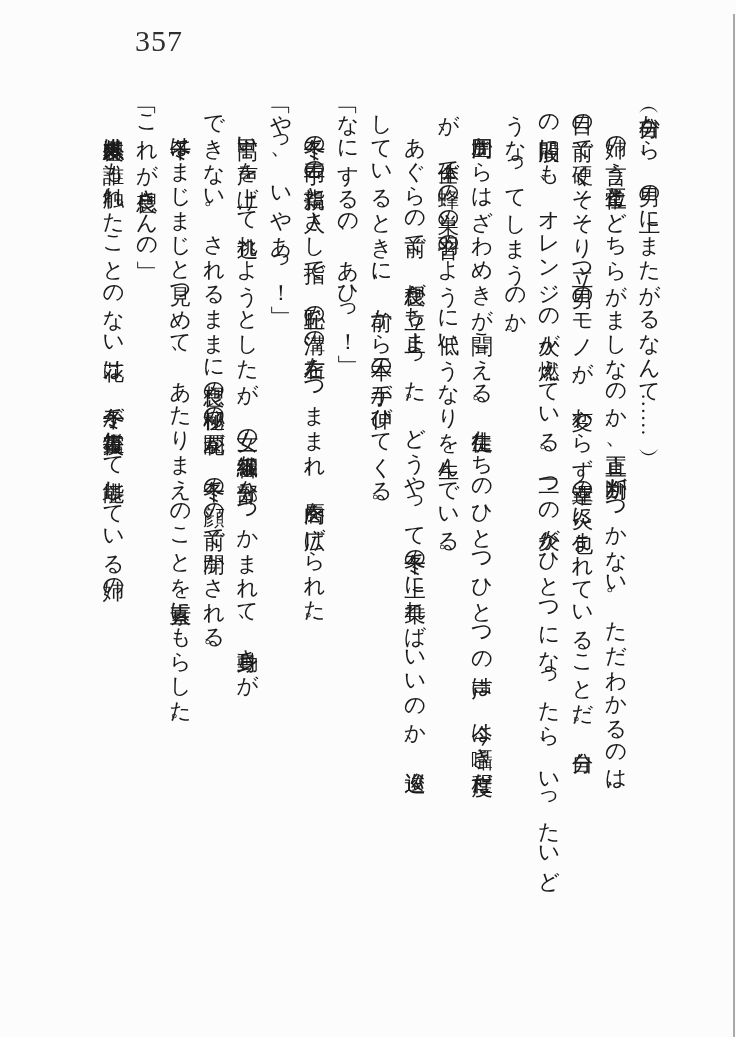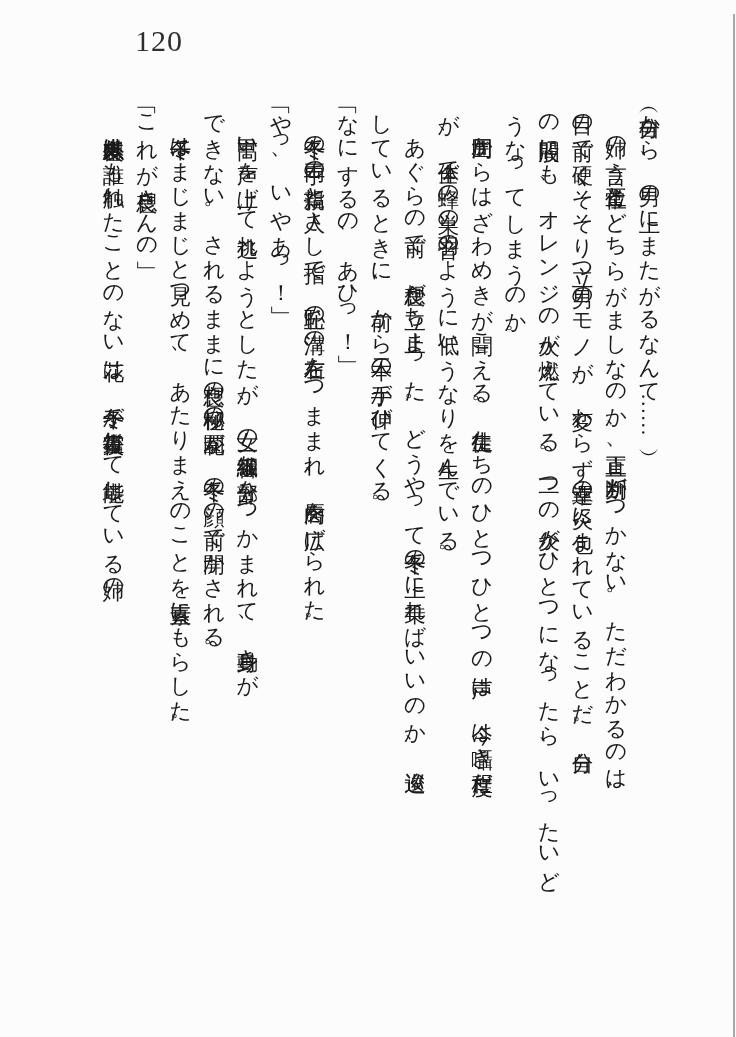--- a/index.html
+++ b/index.html
@@ -52,21 +52,21 @@
     bottom: 0;
     right: 1px;
     width: 2px;
     background: #a9a9a9;
   }
 </style>
 </head>
 <body>
 
 <div class="page">
-  <div class="page-number">120</div>
+  <div class="page-number">357</div>
 
   <div class="text-block">
       <p class="line">（自分から、男の上にまたがるなんて……）</p>
       <p class="line indent">姉の言う正常位とどちらがましなのか、正直、判断がつかない。ただわかるのは、</p>
       <p class="line">目の前で硬くそそり立つ男のモノが、変わらず幸運の炎に包まれていることだ。自分</p>
       <p class="line">の股間にも、オレンジの火が燃えている。二つの炎がひとつになったら、いったいど</p>
       <p class="line">うなってしまうのか。</p>
       <p class="line indent">周囲からはざわめきが聞こえる。生徒たちのひとつひとつの声は、今は囁き程度だ</p>
       <p class="line">が、全体で蜂の巣の羽音のように低いうなりを生んでいる。</p>
       <p class="line indent">あぐらの前で、想良が立ち止まった。どうやって千冬の上に乗ればいいのか、逡巡</p>

